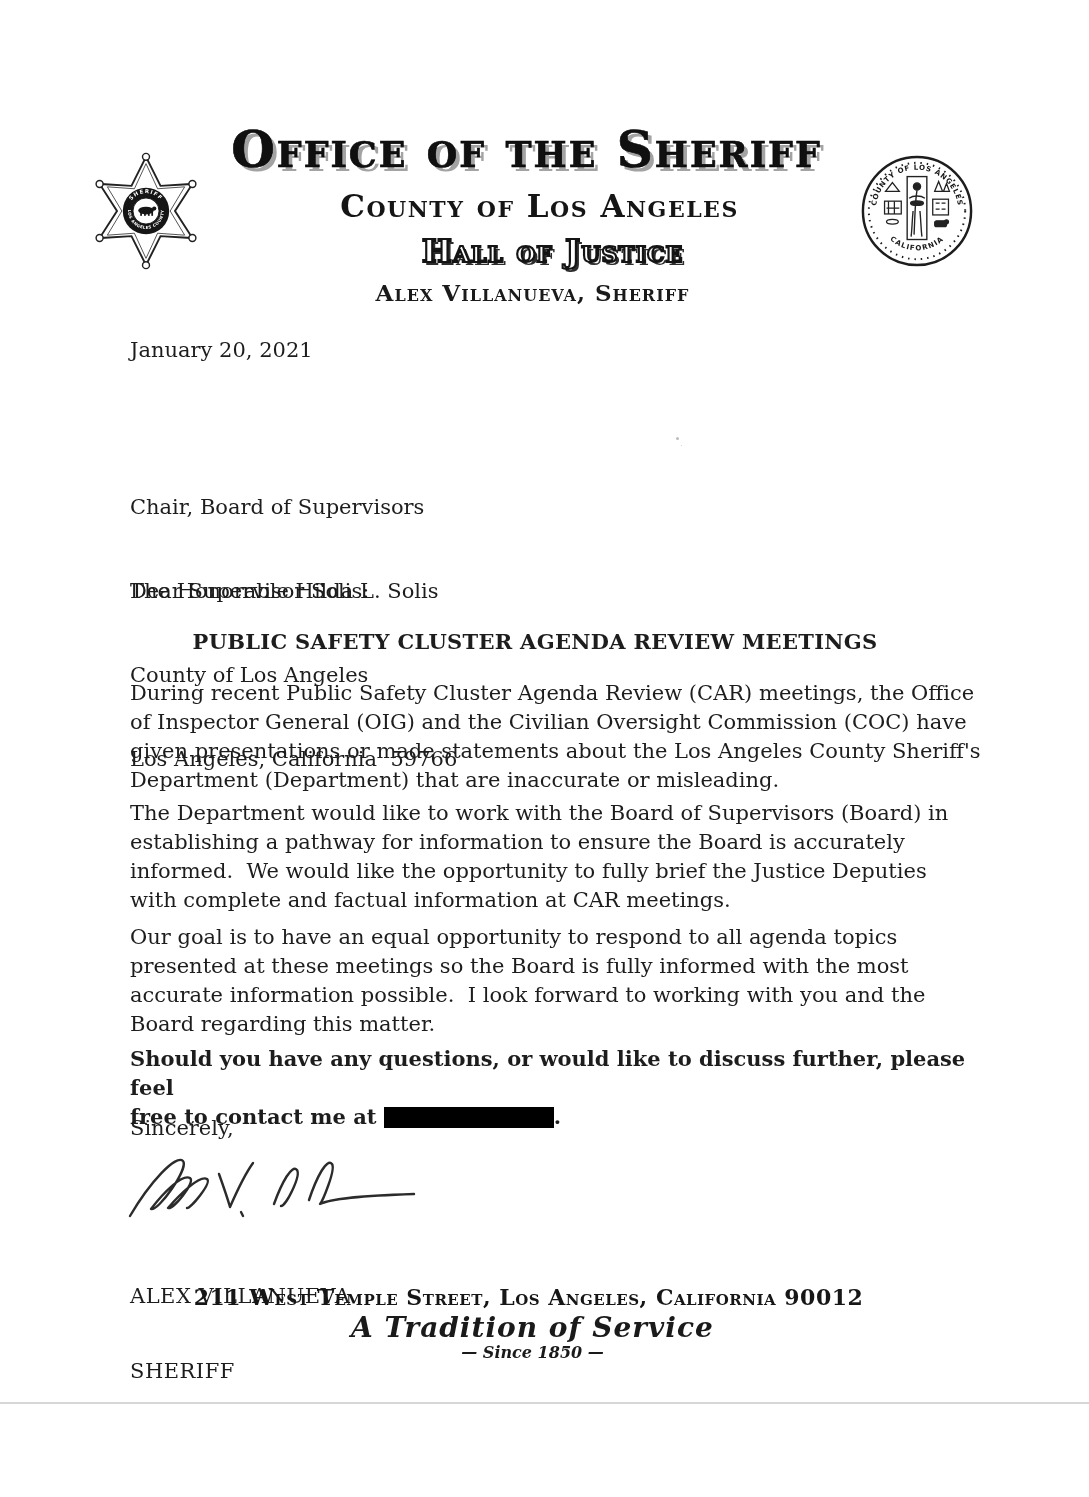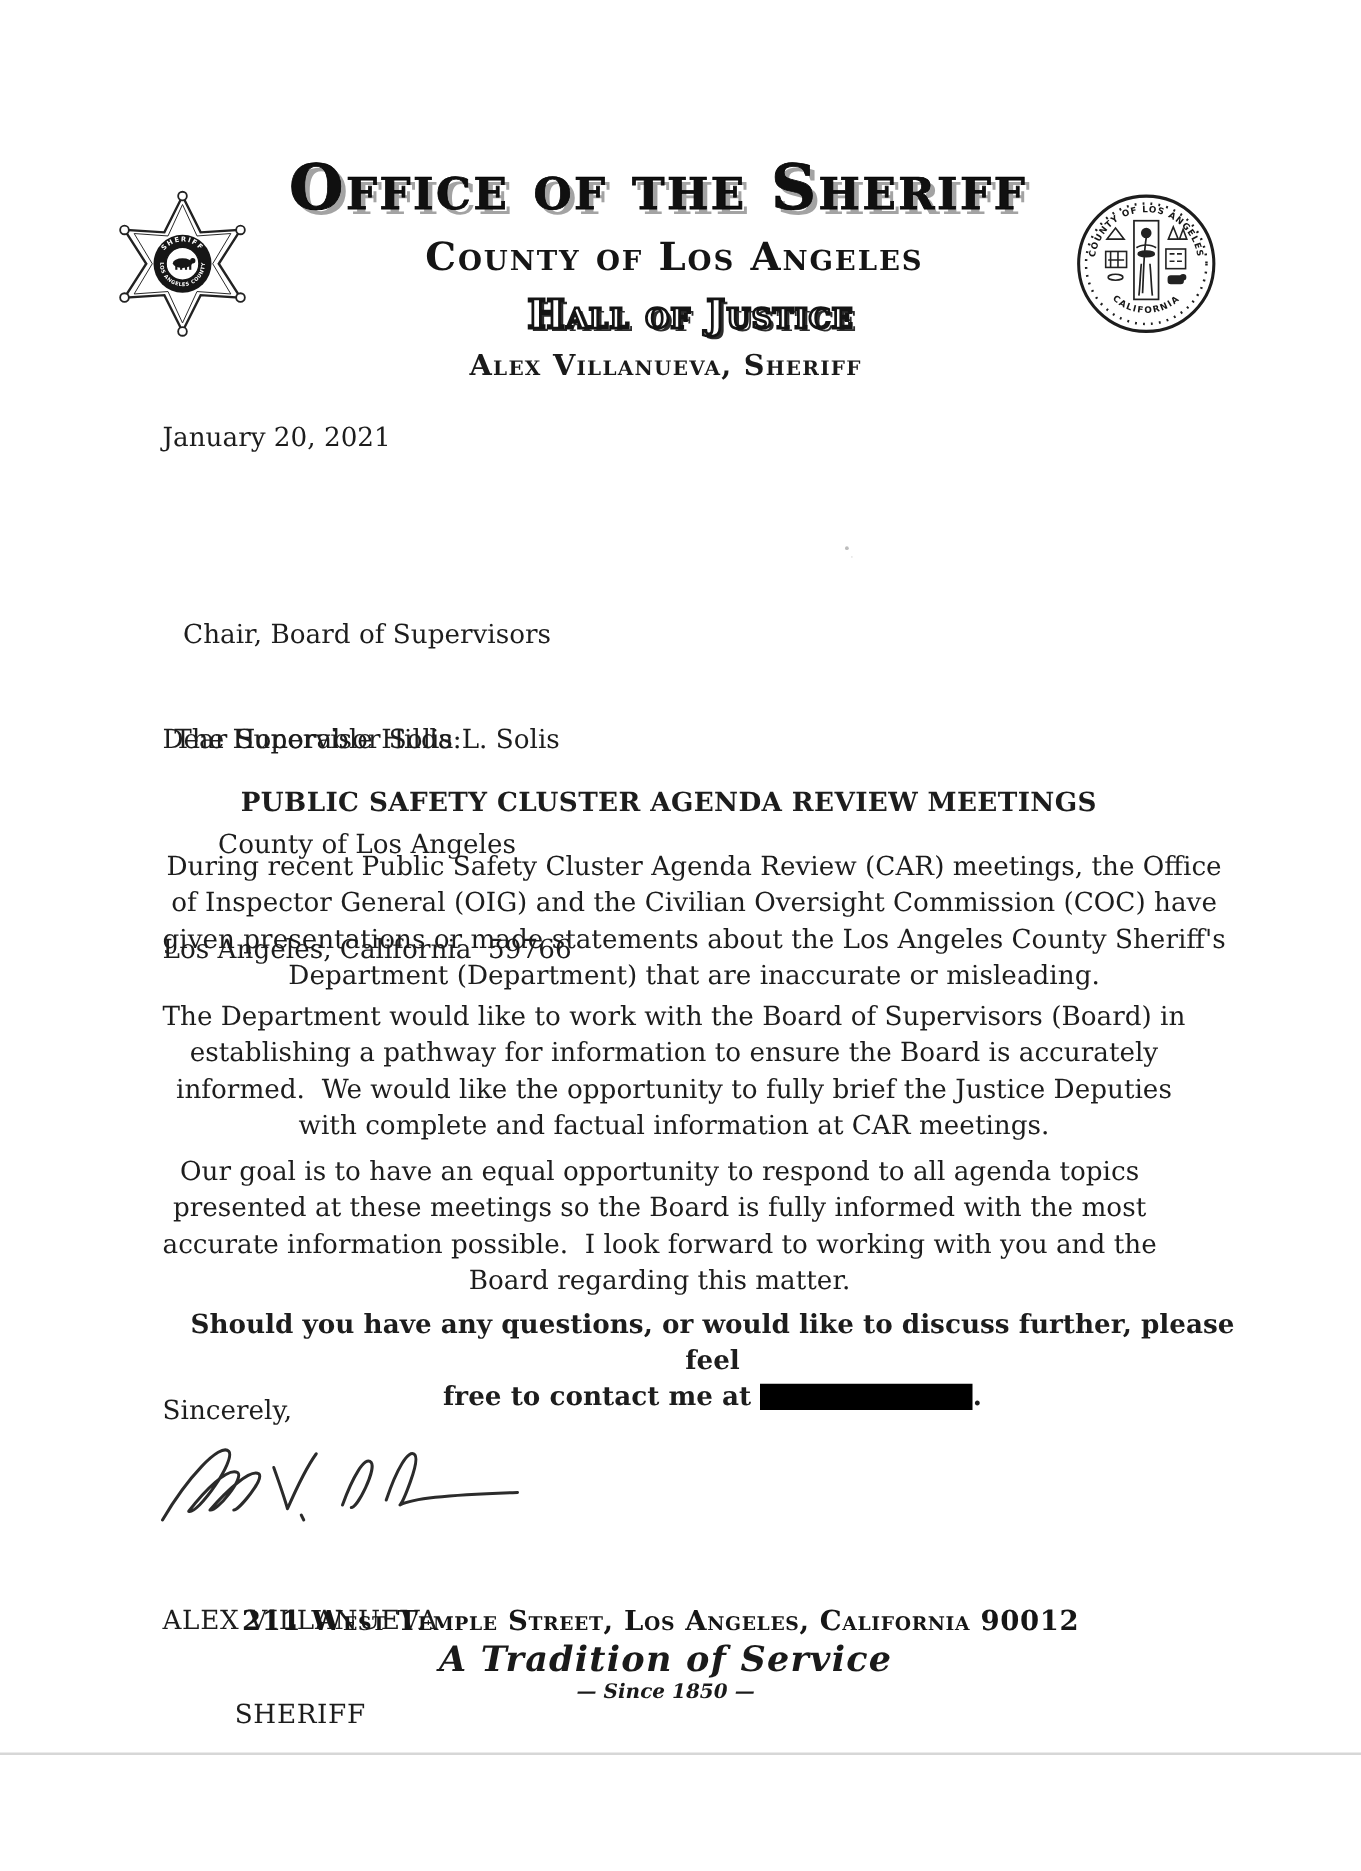--- a/index.html
+++ b/index.html
@@ -42,21 +42,21 @@
     position:absolute;top:279px;left:0;width:1089px;
     text-align:center;transform:translateX(-12px);
     font-variant:small-caps;font-weight:600;font-size:23px;line-height:27px;
     letter-spacing:1px;color:#1a1a1a;white-space:nowrap;
   }
   .badge{position:absolute;left:88px;top:148px;width:116px;height:126px;}
   .seal{position:absolute;left:858px;top:152px;width:118px;height:118px;}
 
   
   .body-col{position:absolute;left:130px;top:0;width:880px;font-size:21px;line-height:29px;}
-  .block{position:absolute;white-space:pre-wrap;text-align:center;}
+  .block{position:absolute;white-space:pre-wrap;}
   .date{top:336px;left:0;}
   .recipient{top:437px;left:0;line-height:28px;}
   .recipient div{white-space:pre;}
   .salutation{top:577px;left:0;}
   .subject{
     top:627px;left:0;width:810px;text-align:center;
     font-weight:700;letter-spacing:0.3px;white-space:nowrap;
   }
   .p1{top:679px;left:0;}
   .p2{top:799px;left:0;}

